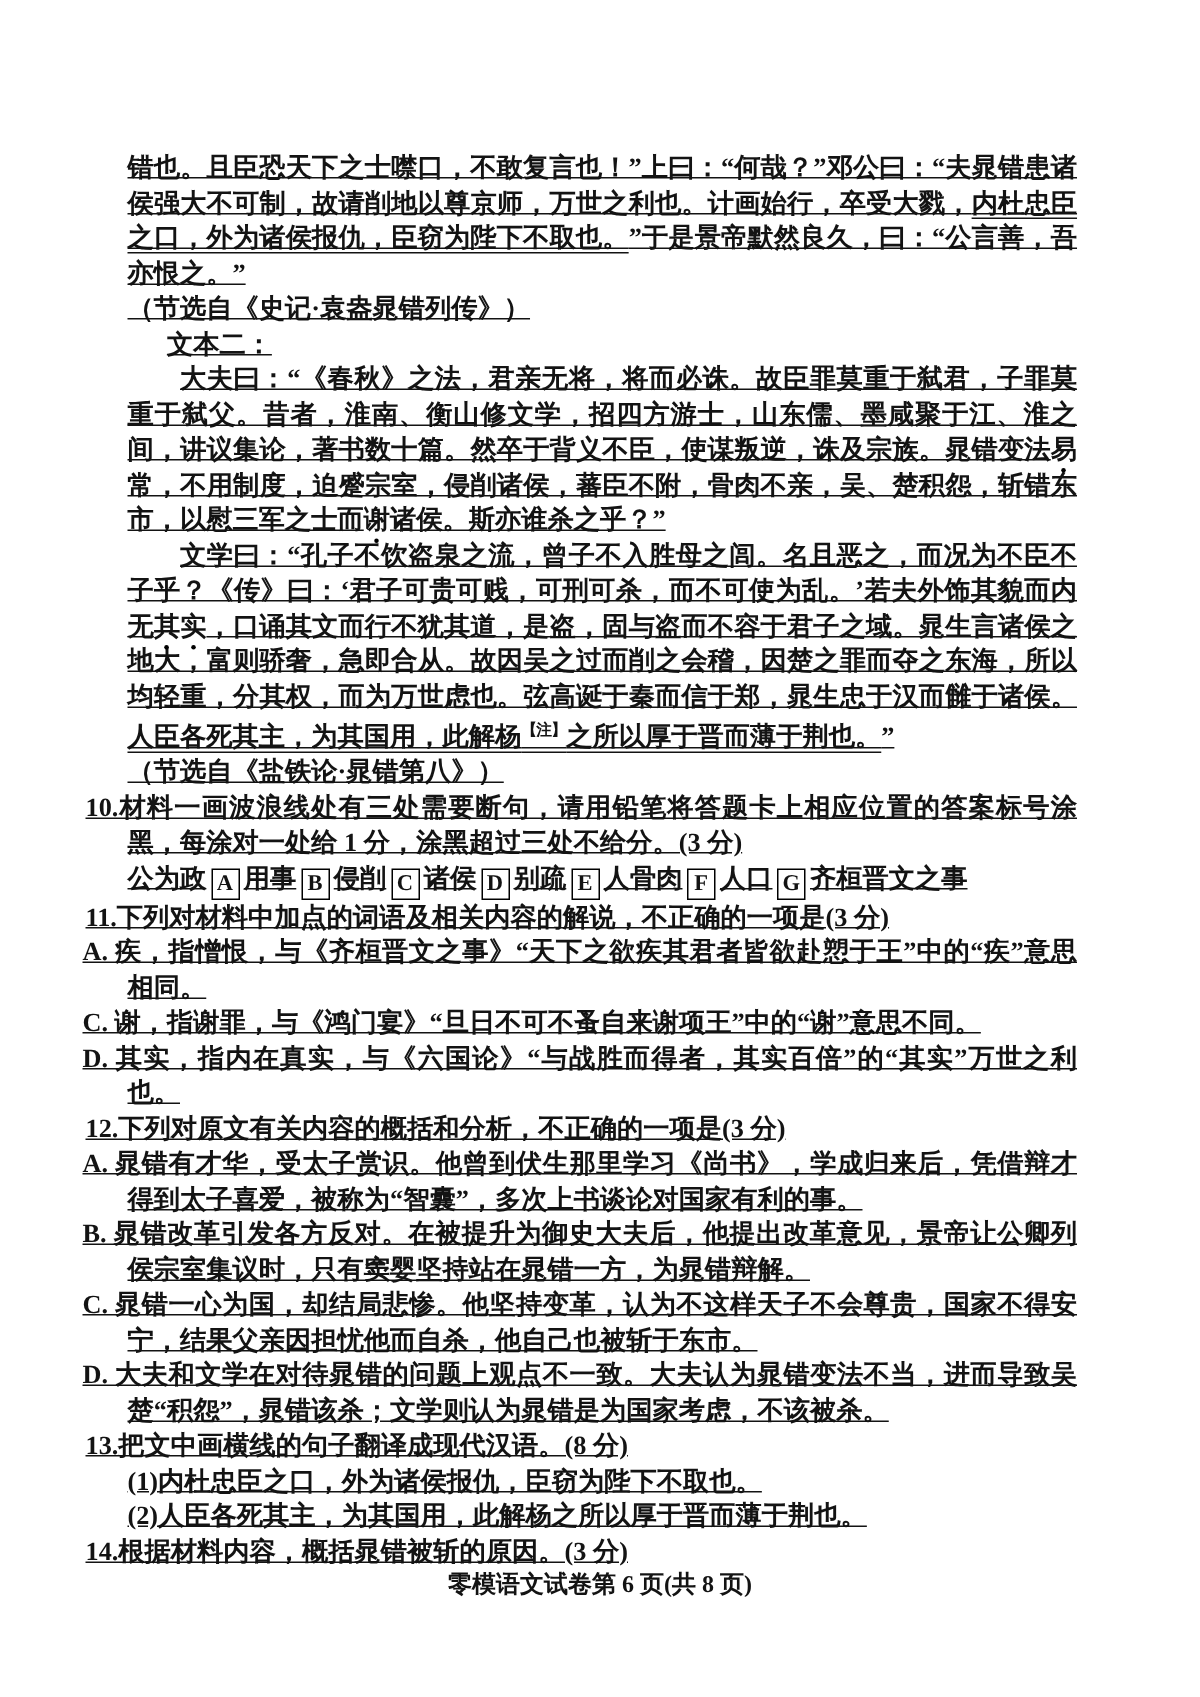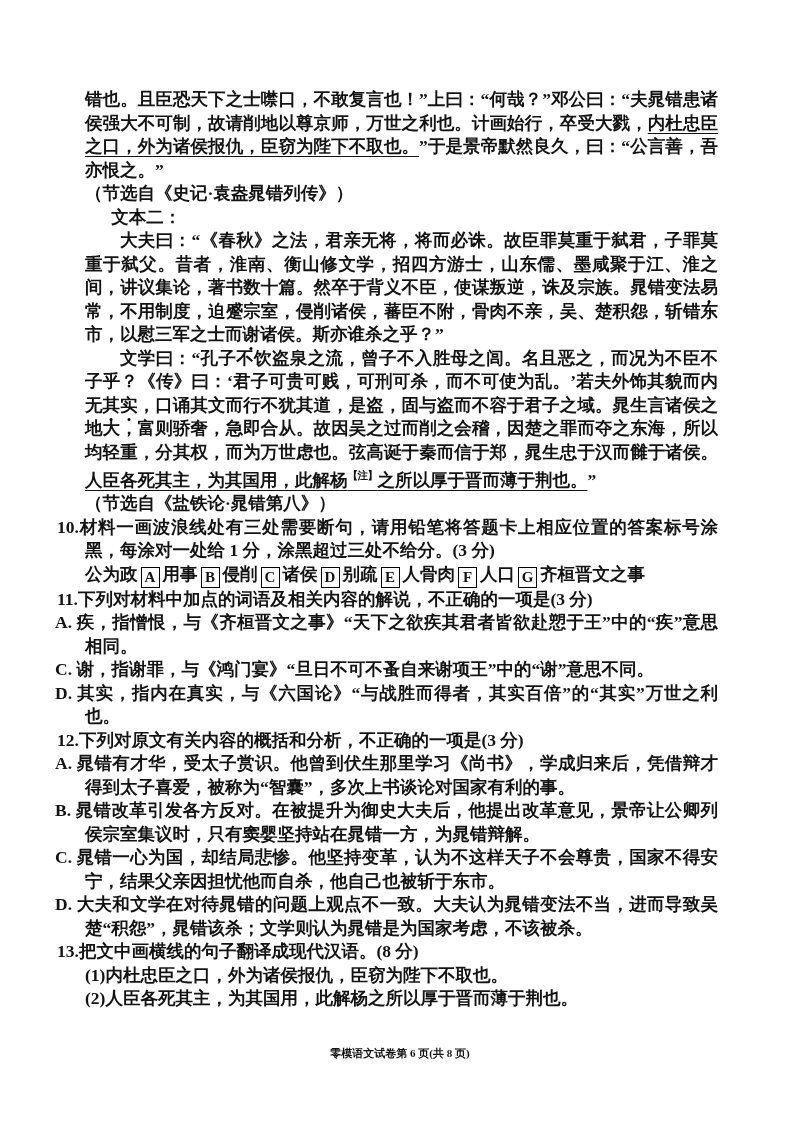--- a/index.html
+++ b/index.html
@@ -3,23 +3,23 @@
 <meta charset="utf-8">
 <style>
   html,body{margin:0;padding:0;}
   body{
     width:800px;height:1131px;background:#fdfdfd;position:relative;
     font-family:"Liberation Serif", serif;color:#131313;
     -webkit-font-smoothing:antialiased;
   }
   .page{position:absolute;inset:0;background:#fff;}
   .content{
-    position:absolute;left:85px;top:88px;width:633px;
+    position:absolute;left:85px;top:100px;width:633px;
     font-size:17.5px;line-height:23.5px;font-weight:600;
-    text-align:justify;text-justify:inter-character;
+    text-align:justify;text-justify:inter-character;text-decoration:underline;
   }
   .content p{margin:0;padding:0;}
   .ind2{text-indent:2em;}
   .ind15{text-indent:1.5em;}
   .source{text-align:left;}
   .question{padding-left:28px;text-indent:-28px;margin-top:3px;}
   .option{margin-left:26px;padding-left:30px;text-indent:-30px;}
   .segline{margin-left:26px;margin-top:3px;}
   .subitem{margin-left:26px;}
   .q14gap{margin-top:24px;}
@@ -34,21 +34,21 @@
     margin:0 3px;vertical-align:-2px;font-weight:600;
   }
   sup.note{font-size:0.6em;vertical-align:super;letter-spacing:-0.5px;}
   .emdot{position:relative;display:inline-block;text-indent:0;}
   .emdot::after{
     content:"";position:absolute;left:50%;bottom:-3.5px;
     transform:translateX(-50%);width:3px;height:3px;border-radius:50%;background:#000;
   }
   .footer{
     position:absolute;left:0;right:0;top:1046px;text-align:center;
-    font-size:11px;font-weight:700;color:#131313;
+    font-size:16px;font-weight:700;color:#131313;
   }
 </style>
 </head>
 <body>
 
 <div class="page">
   <main class="content" id="content">
       <p class="body"><span>错也。且臣恐天下之士噤口，不敢复言也！”上曰：“何哉？”邓公曰：“夫晁错患诸侯强大不可制，故请削地以尊京师，万世之利也。计画始行，卒受大戮，</span><span class="ul"><span>内杜忠臣之口，外为诸侯报仇，臣窃为陛下不取也。</span></span><span>”于是景帝默然良久，曰：“公言善，吾亦恨之。”</span></p>
       <p class="source"><span>（节选自《史记·袁盎晁错列传》）</span></p>
       <p class="ind15"><span>文本二：</span></p>
@@ -62,15 +62,16 @@
       <p class="option"><span>C. 谢，指谢罪，与《鸿门宴》“旦日不可不蚤自来谢项王”中的“谢”意思不同。</span></p>
       <p class="option"><span>D. 其实，指内在真实，与《六国论》“与战胜而得者，其实百倍”的“其实”万世之利也。</span></p>
       <p class="question"><span>12.下列对原文有关内容的概括和分析，不正确的一项是(3 分)</span></p>
       <p class="option"><span>A. 晁错有才华，受太子赏识。他曾到伏生那里学习《尚书》，学成归来后，凭借辩才得到太子喜爱，被称为“智囊”，多次上书谈论对国家有利的事。</span></p>
       <p class="option"><span>B. 晁错改革引发各方反对。在被提升为御史大夫后，他提出改革意见，景帝让公卿列侯宗室集议时，只有窦婴坚持站在晁错一方，为晁错辩解。</span></p>
       <p class="option"><span>C. 晁错一心为国，却结局悲惨。他坚持变革，认为不这样天子不会尊贵，国家不得安宁，结果父亲因担忧他而自杀，他自己也被斩于东市。</span></p>
       <p class="option"><span>D. 大夫和文学在对待晁错的问题上观点不一致。大夫认为晁错变法不当，进而导致吴楚“积怨”，晁错该杀；文学则认为晁错是为国家考虑，不该被杀。</span></p>
       <p class="question"><span>13.把文中画横线的句子翻译成现代汉语。(8 分)</span></p>
       <p class="subitem"><span>(1)内杜忠臣之口，外为诸侯报仇，臣窃为陛下不取也。</span></p>
       <p class="subitem"><span>(2)人臣各死其主，为其国用，此解杨之所以厚于晋而薄于荆也。</span></p>
+      <p class="question q14gap"><span>14.根据材料内容，概括晁错被斩的原因。(3 分)</span></p>
     </main>
   <footer class="footer">零模语文试卷第 6 页(共 8 页)</footer>
 </div>
 
 </body></html>

